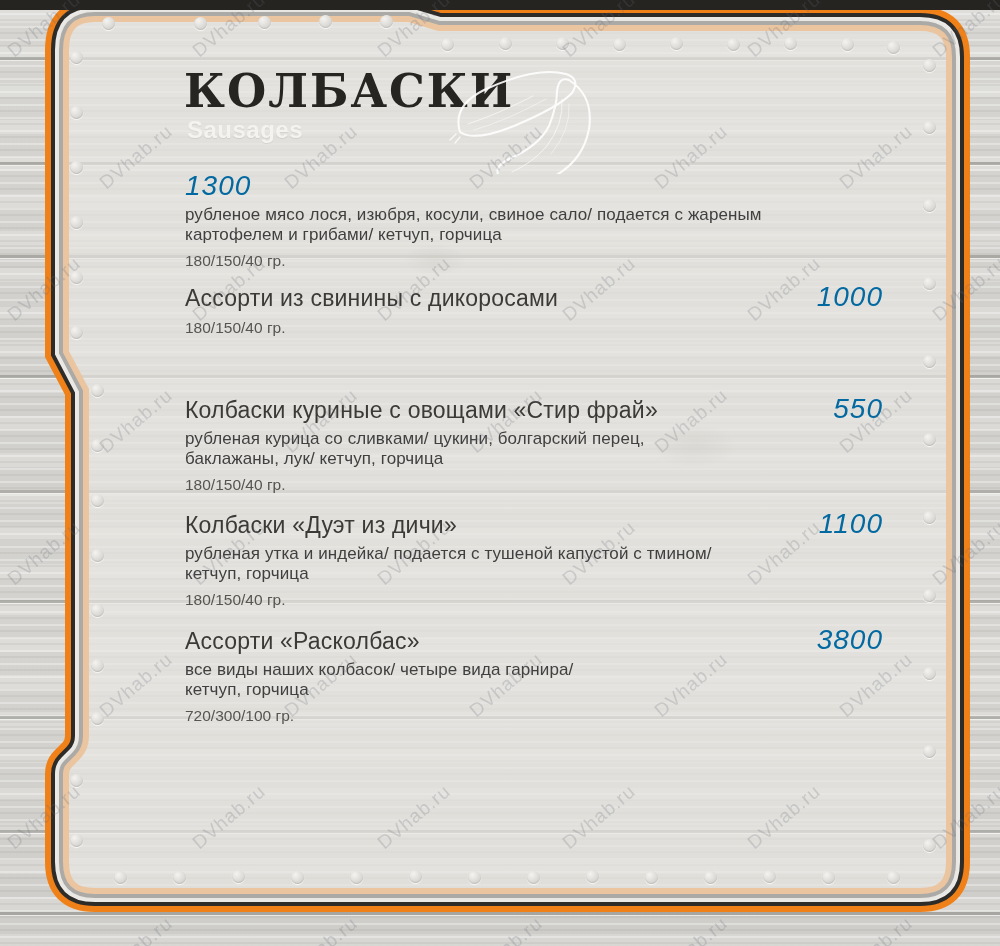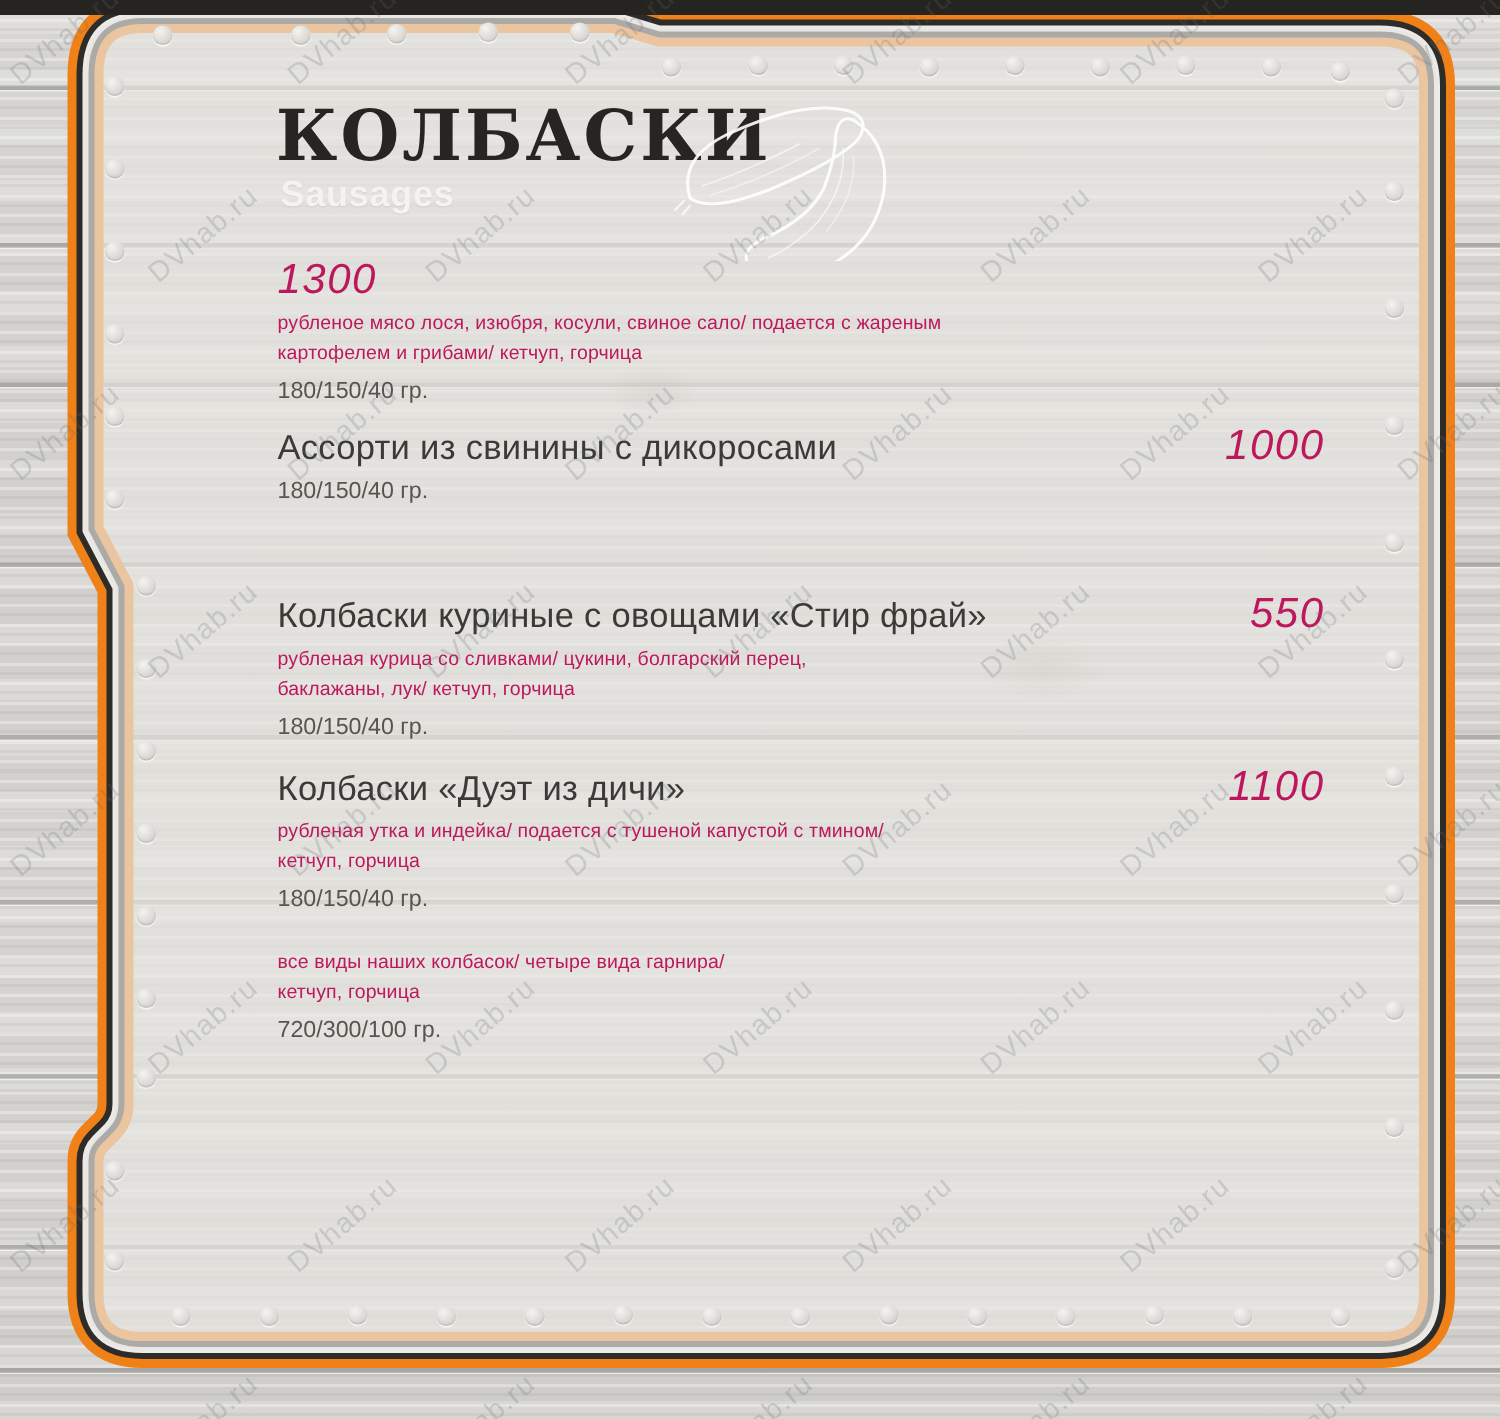--- a/index.html
+++ b/index.html
@@ -45,22 +45,22 @@
   .menu-subtitle { position:absolute; left:187px; top:116px;
     font-size:24px; font-weight:bold; letter-spacing:0.5px; color:#f4f3f0;
     text-shadow:0 1px 1px rgba(0,0,0,0.08); }
   .sketch { position:absolute; left:438px; top:44px; opacity:0.9; }
 
   
   .items { position:absolute; left:185px; top:172px; width:698px; }
   .item { position:relative; }
   .item-row { display:flex; justify-content:space-between; align-items:baseline; }
   .item-name { font-size:23px; line-height:28px; font-weight:500; color:#3b3a37; letter-spacing:0.2px; }
-  .item-price { font-size:28px; line-height:28px; font-style:italic; font-weight:500; color:#be185d; letter-spacing:1px; }
-  .item-desc { margin-top:5px; font-size:13px; line-height:20px; color:#be185d; white-space:pre-line; letter-spacing:0.1px; }
+  .item-price { font-size:28px; line-height:28px; font-style:italic; font-weight:500; color:#0369a1; letter-spacing:1px; }
+  .item-desc { margin-top:5px; font-size:17px; line-height:20px; color:#404040; white-space:pre-line; letter-spacing:0.1px; }
   .item-weight { margin-top:7px; font-size:15.5px; color:#565550; }
 
   
   .wm-layer { position:absolute; inset:0; pointer-events:none; overflow:hidden; }
   .wm { position:absolute; font-size:19px; font-weight:500; letter-spacing:1px;
     color:rgba(100,105,120,0.22); transform:rotate(-40deg); white-space:nowrap; }
 </style>
 </head>
 <body>
 
@@ -205,20 +205,24 @@
       <div class="item-row">
         <span class="item-name">Колбаски «Дуэт из дичи»</span>
         <span class="item-price">1100</span>
       </div>
       <div class="item-desc">рубленая утка и индейка/ подается с тушеной капустой с тмином/
 кетчуп, горчица</div>
       <div class="item-weight">180/150/40 гр.</div>
     </div>
 
     <div class="item" style="height: 115px;">
+      <div class="item-row">
+        <span class="item-name">Ассорти  «Расколбас»</span>
+        <span class="item-price">3800</span>
+      </div>
       <div class="item-desc">все виды наших колбасок/ четыре вида гарнира/
 кетчуп, горчица</div>
       <div class="item-weight">720/300/100 гр.</div>
     </div>
   </div>
 
   <div class="wm-layer" id="wm">
       <span class="wm" style="left: 0px; top: 14px;">DVhab.ru</span>
       <span class="wm" style="left: 185px; top: 14px;">DVhab.ru</span>
       <span class="wm" style="left: 370px; top: 14px;">DVhab.ru</span>

